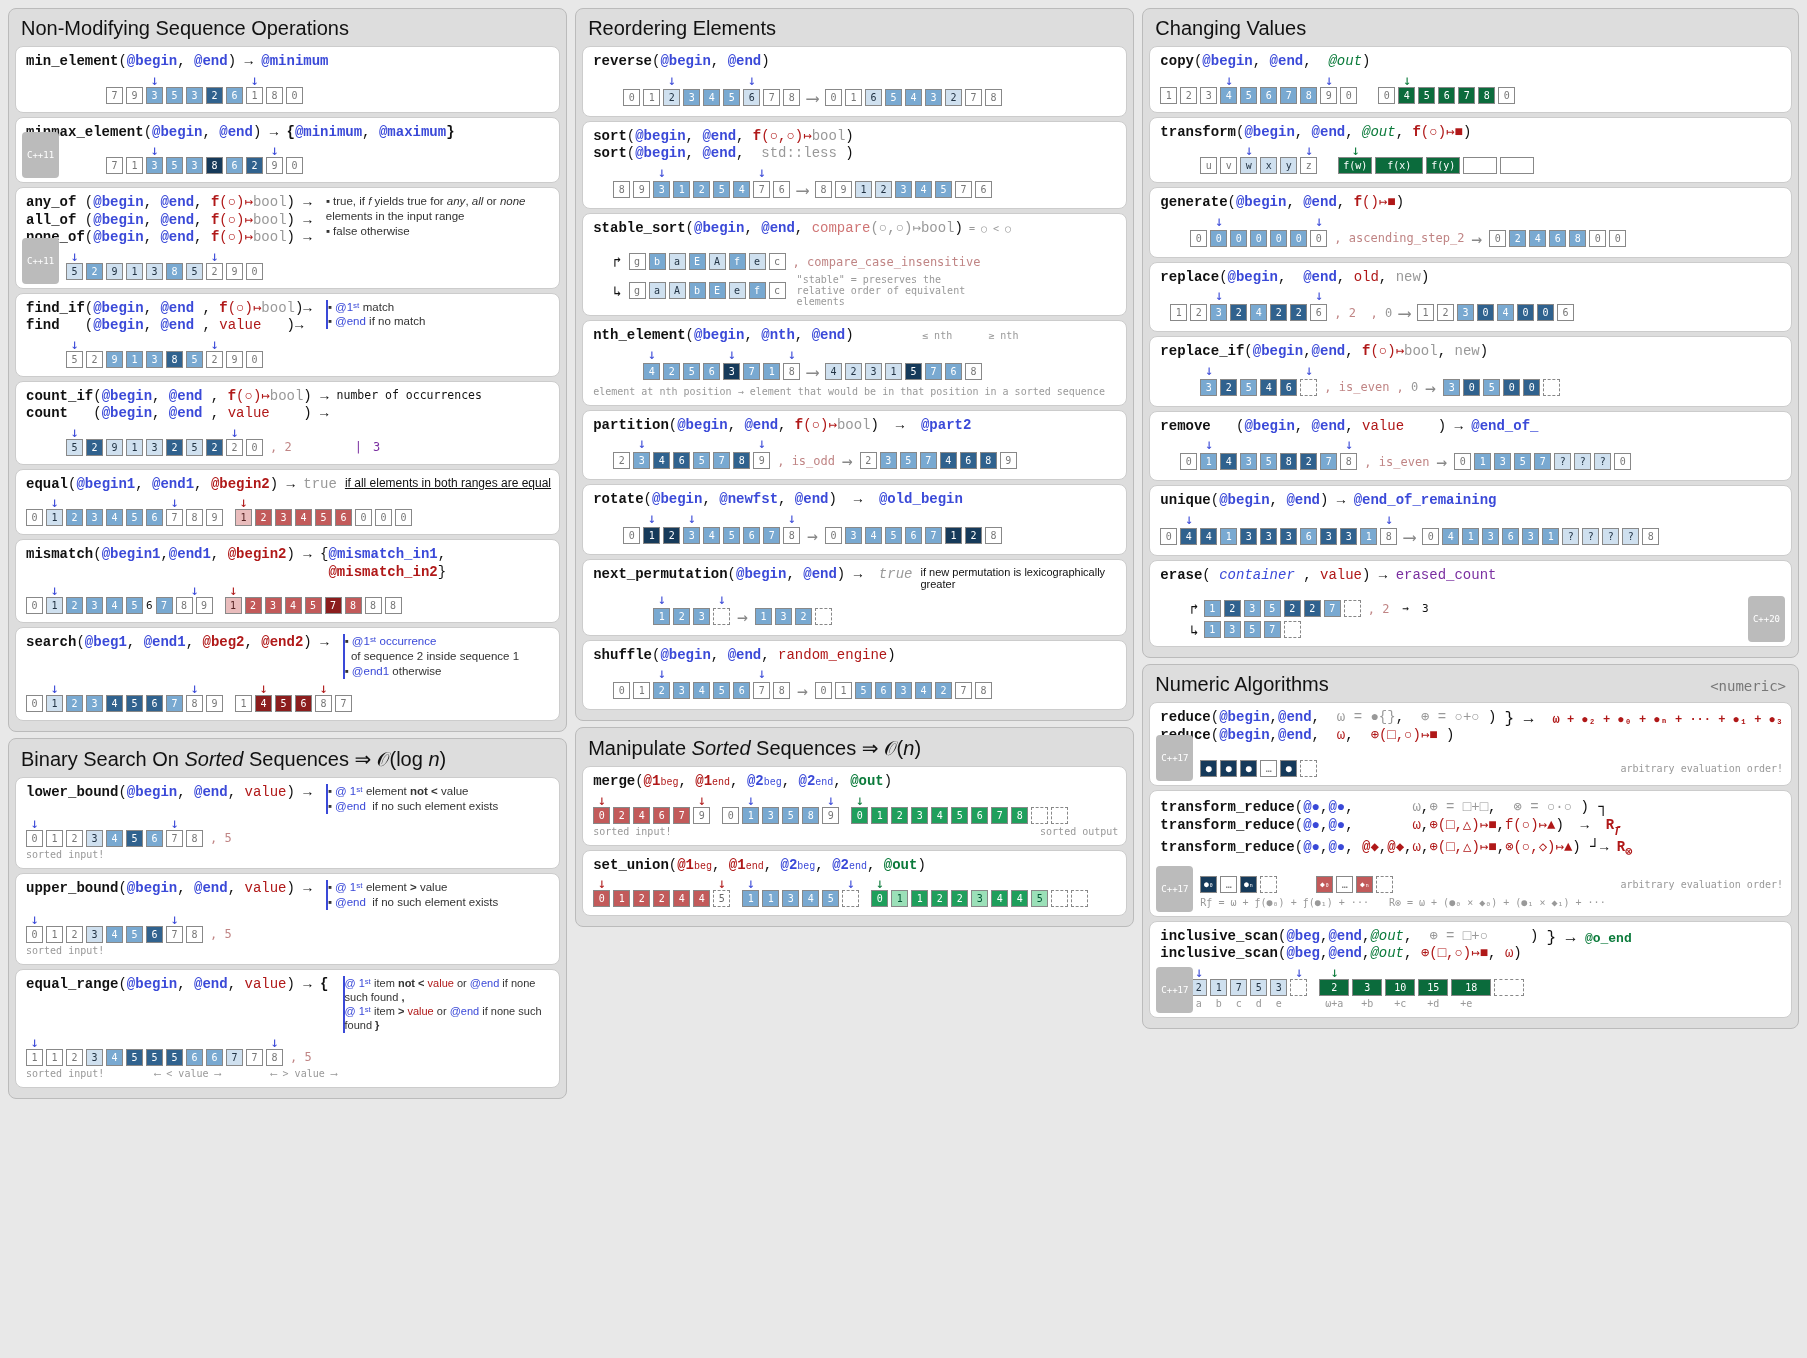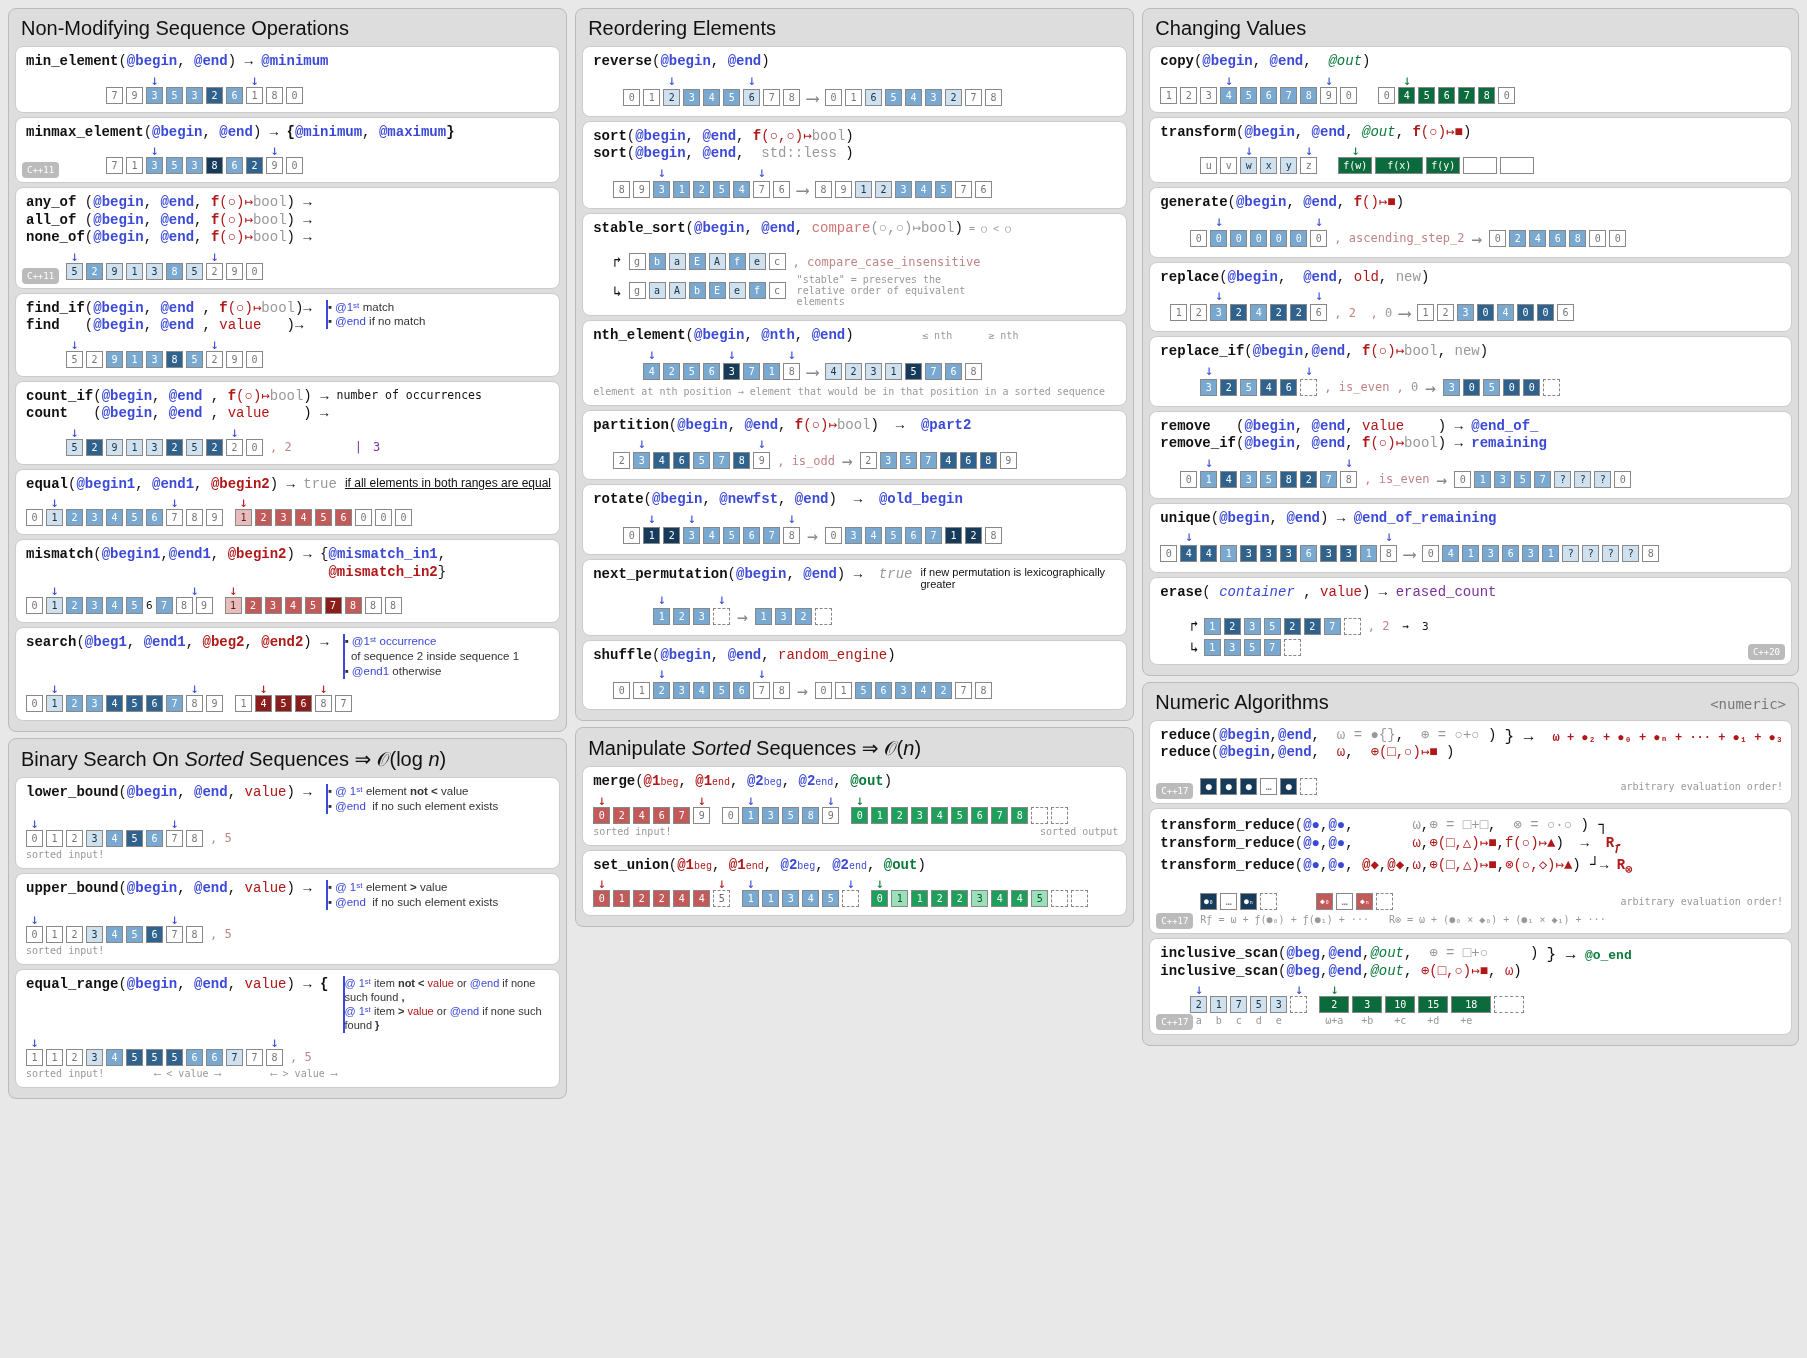--- a/index.html
+++ b/index.html
@@ -123,21 +123,21 @@
   .ptr-row .pr { color:#b01818; font-size:14px; line-height:1;}
   .ptr-row .pg { color:#0a7a3a; font-size:14px; line-height:1;}
   .tag {
     position: absolute;
     left: 6px;
     bottom: 4px;
     background: #bbb;
     color: #fff;
     font-family: "Consolas", monospace;
     font-size: 9px;
-    padding: 3px 5px;
+    padding: 18px 5px;
     border-radius: 4px;
   }
   .tag-r { left:auto; right:6px; }
   .side-note {
     font-size: 11.5px;
     color: #333;
     line-height: 1.3;
     padding-left: 0;
     border-left: 2px solid #3a49d8;
     margin-left: 6px;
@@ -214,20 +214,26 @@
         </div>
         <span class="tag">C++11</span>
       </div>
 
       <div class="card">
         <div class="row">
           <div class="sigcol">
             <div class="sig"><span class="b">any_of</span>&nbsp;(<span class="p">@begin</span>, <span class="p">@end</span>, <span class="r">f</span><span class="rn">(○)↦</span><span class="gr">bool</span>) →</div>
             <div class="sig"><span class="b">all_of</span>&nbsp;(<span class="p">@begin</span>, <span class="p">@end</span>, <span class="r">f</span><span class="rn">(○)↦</span><span class="gr">bool</span>) →</div>
             <div class="sig"><span class="b">none_of</span>(<span class="p">@begin</span>, <span class="p">@end</span>, <span class="r">f</span><span class="rn">(○)↦</span><span class="gr">bool</span>) →</div>
+          </div>
+          <div class="notecol">
+            <div class="side-note" style="border-left:none;padding-left:0;">
+              ▪ <span>true, if <i>f</i> yields true for <i>any</i>, <i>all</i> or <i>none</i> elements in the input range</span><br>
+              ▪ <span>false otherwise</span>
+            </div>
           </div>
         </div>
         <div class="viz" style="margin-left:40px;">
           <div class="ptr-row">
               <span class="slot pb">↓</span>
               <span class="slot"></span>
               <span class="slot"></span>
               <span class="slot"></span>
               <span class="slot"></span>
               <span class="slot"></span>
@@ -1129,21 +1135,20 @@
             <span class="cell c3">0</span>
             <span class="cell c2">5</span>
             <span class="cell c3">0</span>
             <span class="cell c3">0</span>
             <span class="cell dash">&nbsp;</span>
         </div>
       </div>
 
       <div class="card">
         <div class="sig"><span class="b">remove</span>&nbsp;&nbsp;&nbsp;(<span class="p">@begin</span>, <span class="p">@end</span>, <span class="rn">value</span>&nbsp;&nbsp;&nbsp;&nbsp;) → <span class="p">@end_of_</span></div>
-        <div class="sig"><span class="b">remove_if</span>(<span class="p">@begin</span>, <span class="p">@end</span>, <span class="r">f</span><span class="rn">(○)↦</span><span class="gr">bool</span>) → <span class="p">remaining</span></div>
         <div class="viz" style="margin-left:20px;">
           <div class="ptr-row">
               <span class="slot"></span>
               <span class="slot pb">↓</span>
               <span class="slot"></span>
               <span class="slot"></span>
               <span class="slot"></span>
               <span class="slot"></span>
               <span class="slot"></span>
               <span class="slot"></span>

